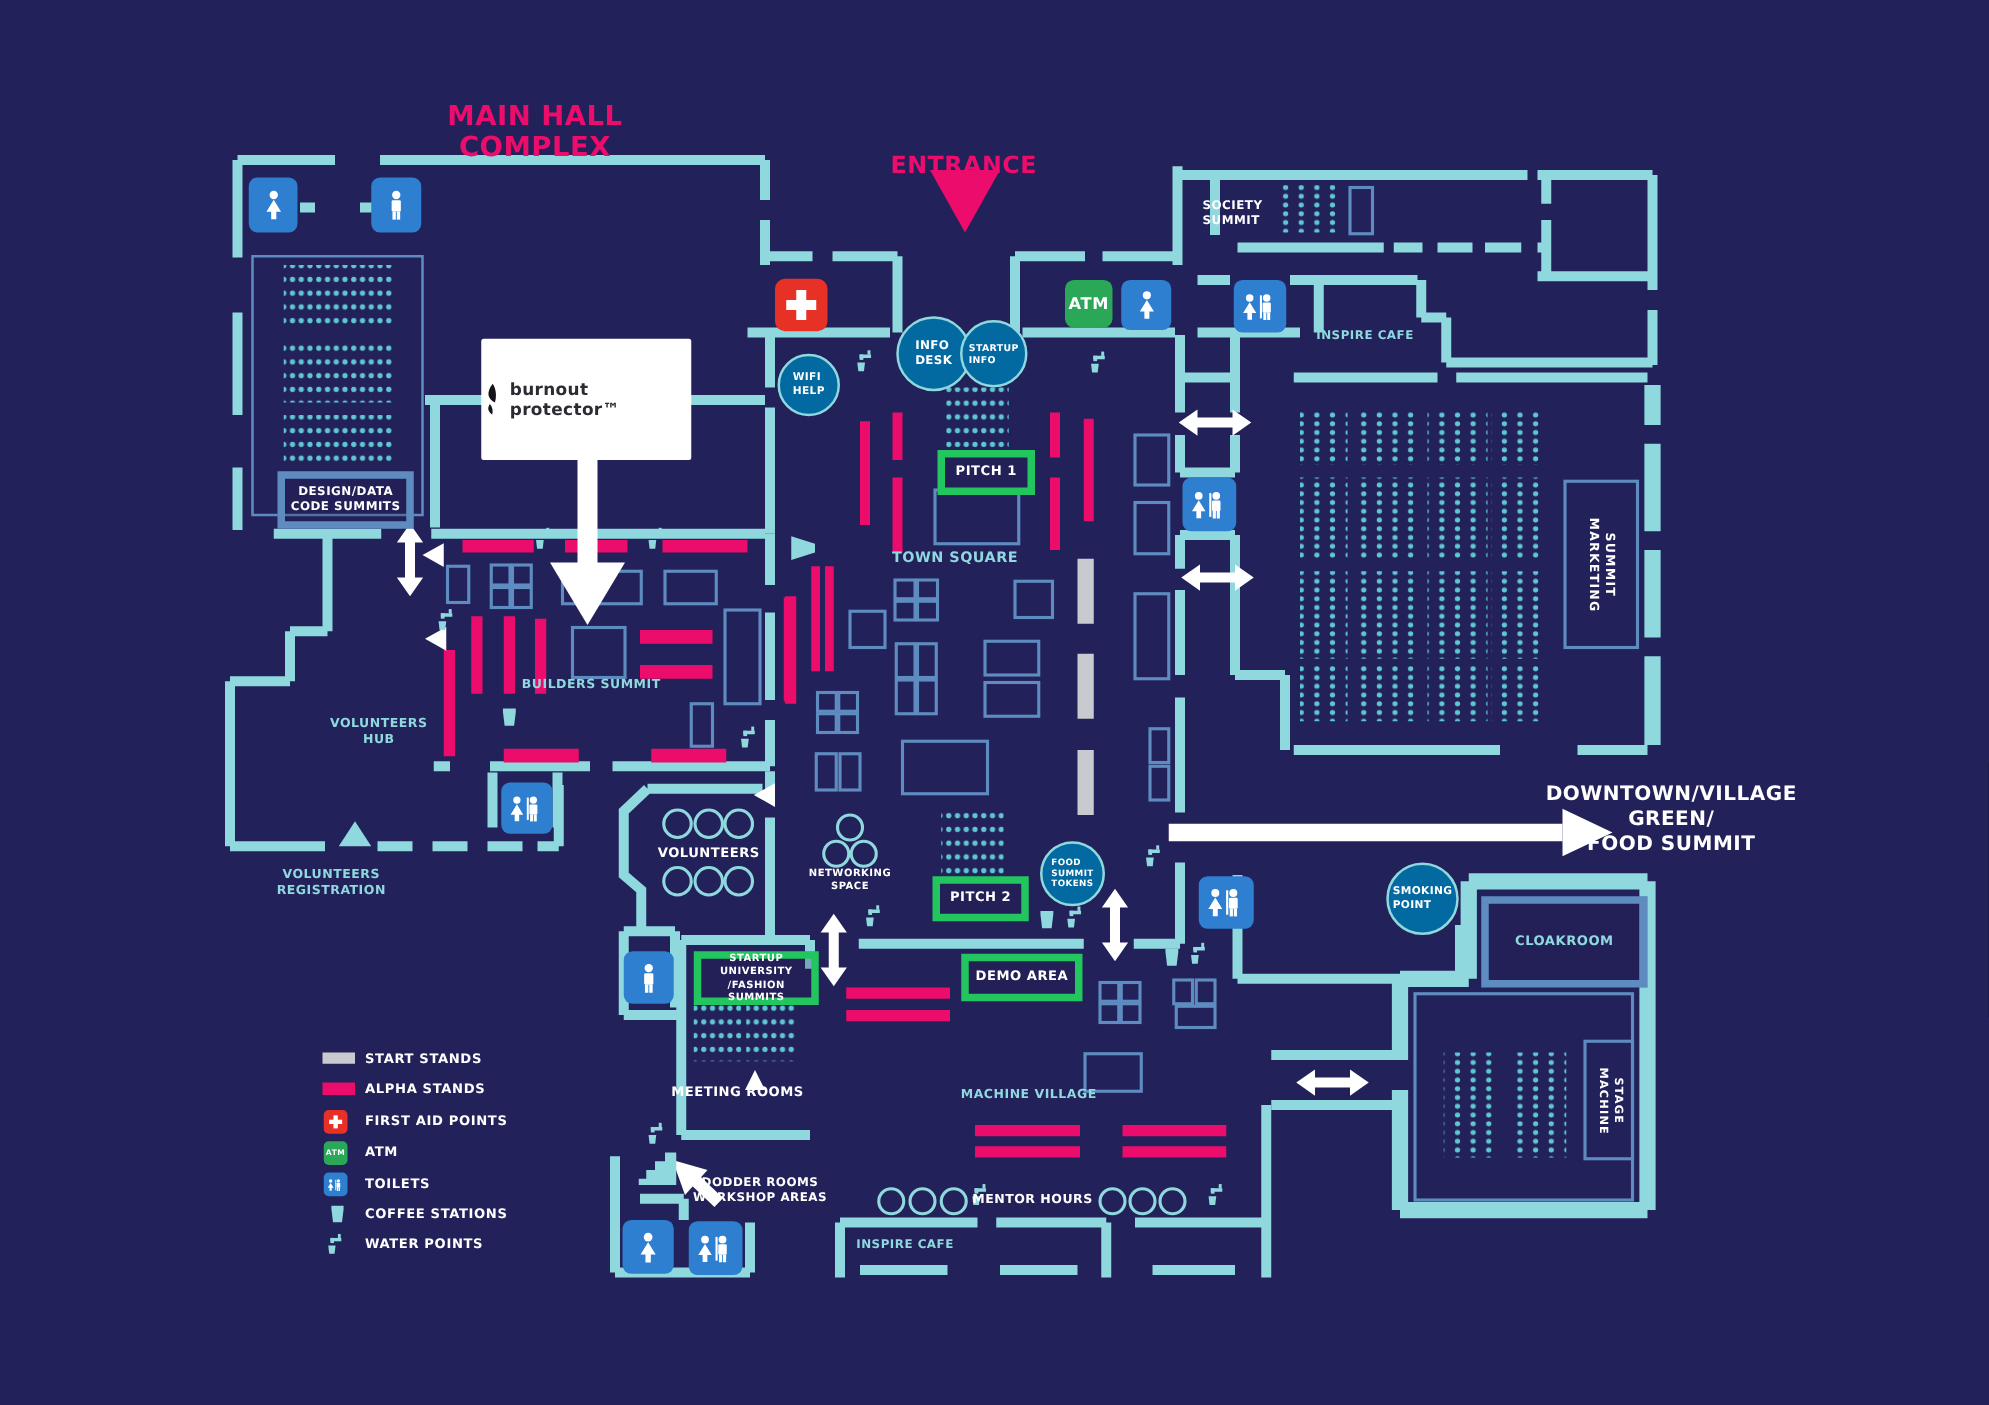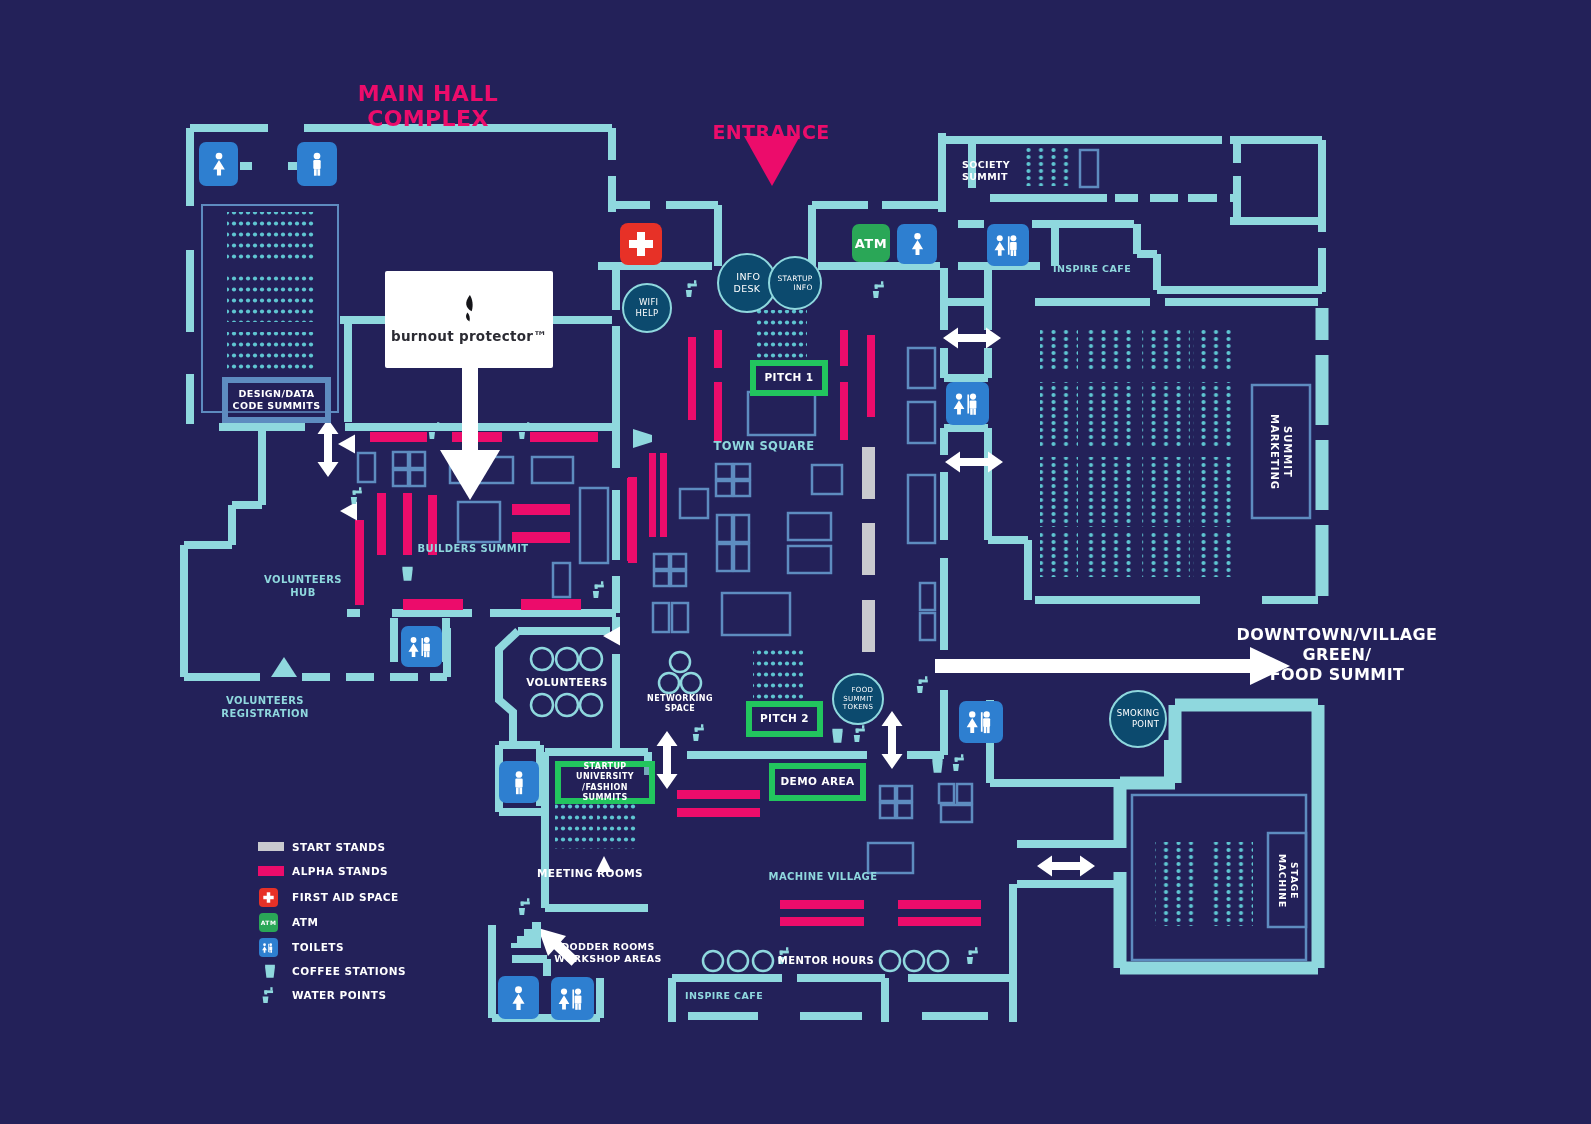--- a/index.html
+++ b/index.html
@@ -8,29 +8,29 @@
   svg.plan{position:absolute;left:0;top:0;}
   .lbl{position:absolute;transform:translate(-50%,-50%);font-weight:700;letter-spacing:.4px;
        text-align:center;white-space:pre-line;line-height:1.25;pointer-events:none;}
   .teal{color:#8FD8DE;} .white{color:#fff;} .pink{color:#EC0C6B;margin-top:20px;}
   .vlbl{position:absolute;transform:translate(-50%,-50%);writing-mode:vertical-lr;
         font-weight:700;letter-spacing:1px;color:#fff;text-align:center;white-space:pre-line;line-height:1.3;}
   .boxlbl{position:absolute;border:6px solid #22c55e;color:#fff;font-weight:700;
           display:flex;align-items:center;justify-content:center;text-align:center;
           white-space:pre-line;letter-spacing:.4px;line-height:1.3;background:rgba(35,33,89,.25);}
   .boxlbl.blue{border-color:#5E8CC0;}
-  .circle{position:absolute;border:2.5px solid #8FD8DE;border-radius:50%;background:#0c4a6e;
-          color:#fff;font-weight:400;display:flex;align-items:center;justify-content:center;
-          text-align:right;white-space:pre-line;line-height:1.25;letter-spacing:.3px;}
+  .circle{position:absolute;border:2.5px solid #8FD8DE;border-radius:50%;background:#0369a1;
+          color:#fff;font-weight:700;display:flex;align-items:center;justify-content:center;
+          text-align:left;white-space:pre-line;line-height:1.25;letter-spacing:.3px;}
   .wc{position:absolute;background:#2E7FD0;border-radius:7px;display:flex;align-items:center;justify-content:center;}
   .aid{position:absolute;background:#E73127;border-radius:8px;display:flex;align-items:center;justify-content:center;}
   .atmb{position:absolute;background:#2AA757;border-radius:7px;color:#fff;font-weight:700;
         display:flex;align-items:center;justify-content:center;letter-spacing:.5px;}
   .sponsor{position:absolute;left:385px;top:271px;width:168px;height:97px;background:#fff;border-radius:2px;
-           display:flex;flex-direction:column;align-items:center;justify-content:center;gap:6px;}
+           display:flex;flex-direction:row;align-items:center;justify-content:center;gap:6px;}
   .sponsor .name{color:#2b2b33;font-weight:600;font-size:13.5px;letter-spacing:.3px;}
   .leglbl{position:absolute;color:#fff;font-weight:700;font-size:10.5px;letter-spacing:.5px;transform:translateY(-50%);}
 </style>
 </head>
 <body>
 
 <div id="stage">
 
 <svg class="plan" width="1591" height="1124" viewBox="0 0 1591 1124">
   <defs>
@@ -343,20 +343,21 @@
 <div class="boxlbl" style="left:769px;top:763px;width:85px;height:26px;font-size:10.5px">DEMO AREA</div>
 <div class="lbl teal" style="left:823px;top:877px;font-size:10px">MACHINE VILLAGE</div>
 <div class="lbl white" style="left:608px;top:953px;font-size:9.5px">DODDER ROOMS
 WORKSHOP AREAS</div>
 <div class="lbl teal" style="left:724px;top:996px;font-size:9.5px">INSPIRE CAFE</div>
 <div class="lbl white" style="left:826px;top:961px;font-size:10px">MENTOR HOURS</div>
 <div class="lbl white" style="left:1337px;top:655px;font-size:16px">DOWNTOWN/VILLAGE GREEN/
 FOOD SUMMIT</div>
 <div class="circle" style="left:1109px;top:690px;width:54px;height:54px;font-size:8.5px">SMOKING
 POINT</div>
+<div class="boxlbl blue" style="left:1185px;top:717px;width:121px;height:61px;font-size:10.5px;color:#8FD8DE">CLOAKROOM</div>
 <div class="vlbl" style="left:1287px;top:881px;font-size:9px">MACHINE
 STAGE</div>
 
 <div class="circle" style="left:622px;top:283px;width:46px;height:46px;font-size:8.5px">WIFI
 HELP</div>
 <div class="circle" style="left:717px;top:253px;width:56px;height:56px;font-size:9.5px">INFO
 DESK</div>
 <div class="circle" style="left:768px;top:256px;width:50px;height:50px;font-size:7.5px">STARTUP
 INFO</div>
 <div class="circle" style="left:832px;top:673px;width:48px;height:48px;font-size:7px">FOOD
@@ -442,20 +443,20 @@
         </svg>
   </div>
   <div class="atmb" style="left:259px;top:913px;width:19px;height:19px;font-size:6px;border-radius:4px">ATM</div>
   <div class="wc" style="left:259px;top:938px;width:19px;height:19px;border-radius:4px">
     <svg width="15" height="12" viewBox="0 0 34 24">
           <use href="#sym-wc-fm"></use>
         </svg>
   </div>
   <div class="leglbl" style="left:292px;top:847px">START STANDS</div>
   <div class="leglbl" style="left:292px;top:871px">ALPHA STANDS</div>
-  <div class="leglbl" style="left:292px;top:897px">FIRST AID SPACE</div>
+  <div class="leglbl" style="left:292px;top:897px">FIRST AID POINTS</div>
   <div class="leglbl" style="left:292px;top:922px">ATM</div>
   <div class="leglbl" style="left:292px;top:947px">TOILETS</div>
   <div class="leglbl" style="left:292px;top:971px">COFFEE STATIONS</div>
   <div class="leglbl" style="left:292px;top:995px">WATER POINTS</div>
 </div>
 
 </div>
 
 </body></html>

